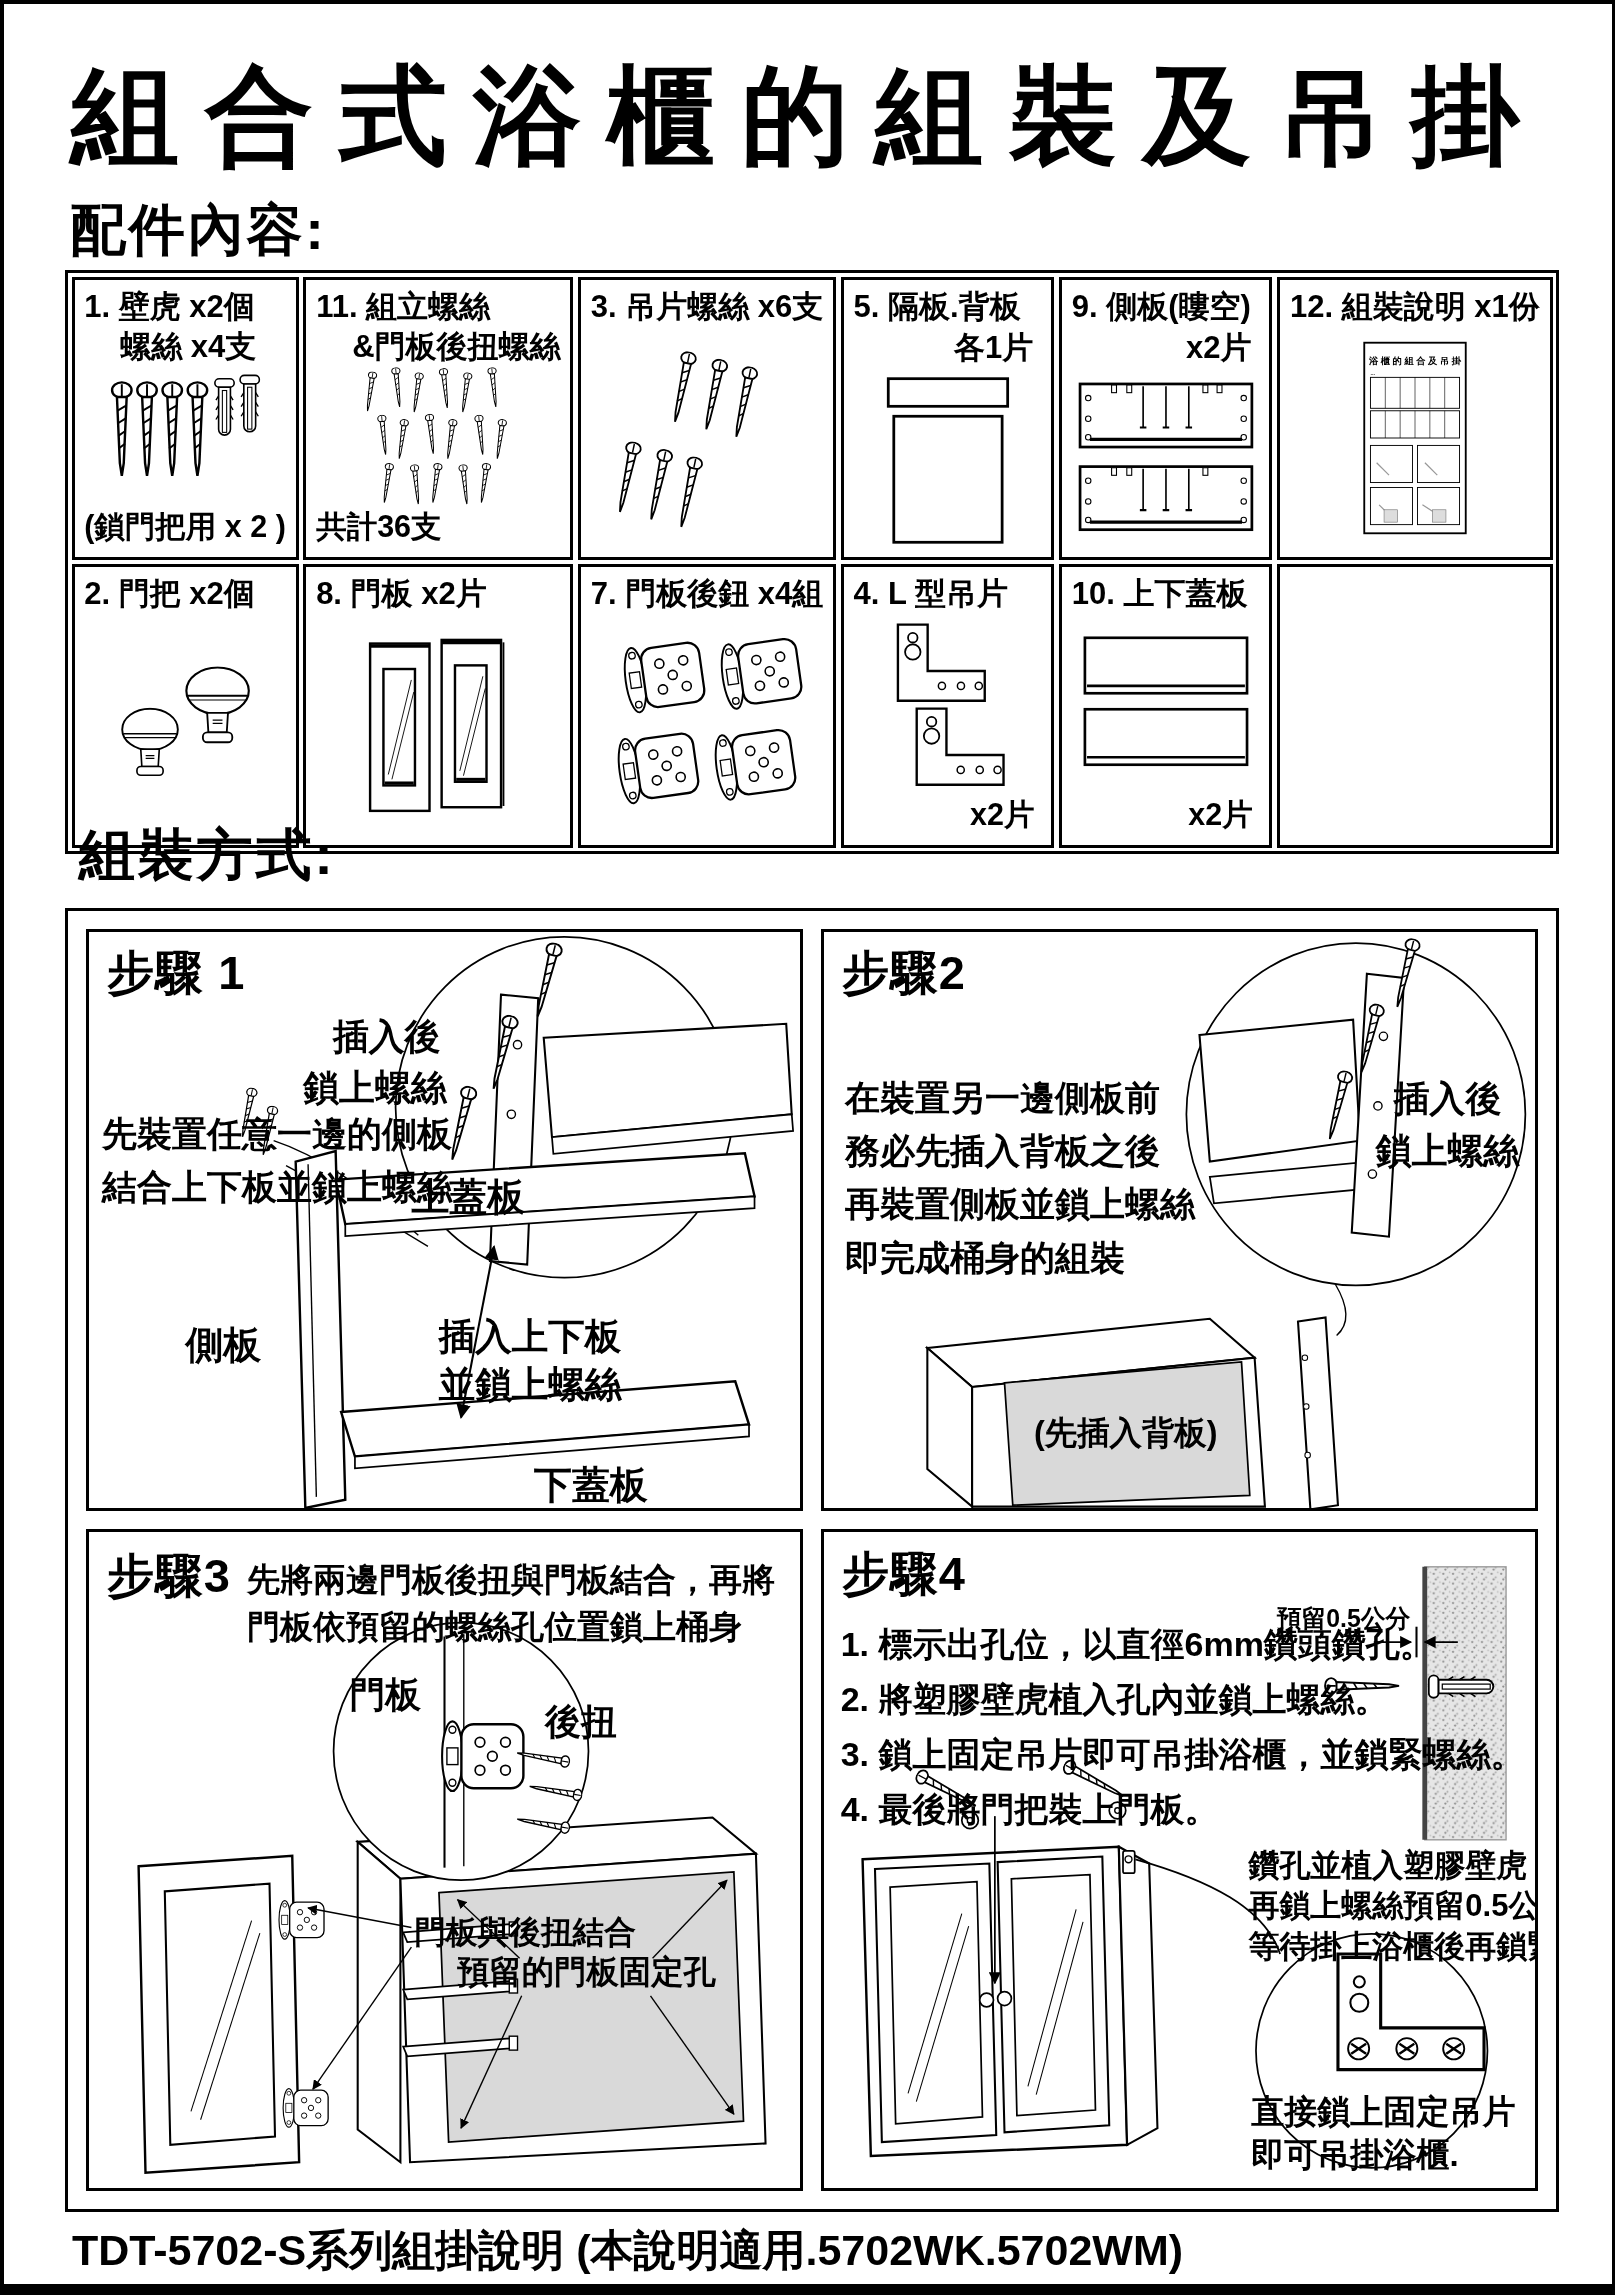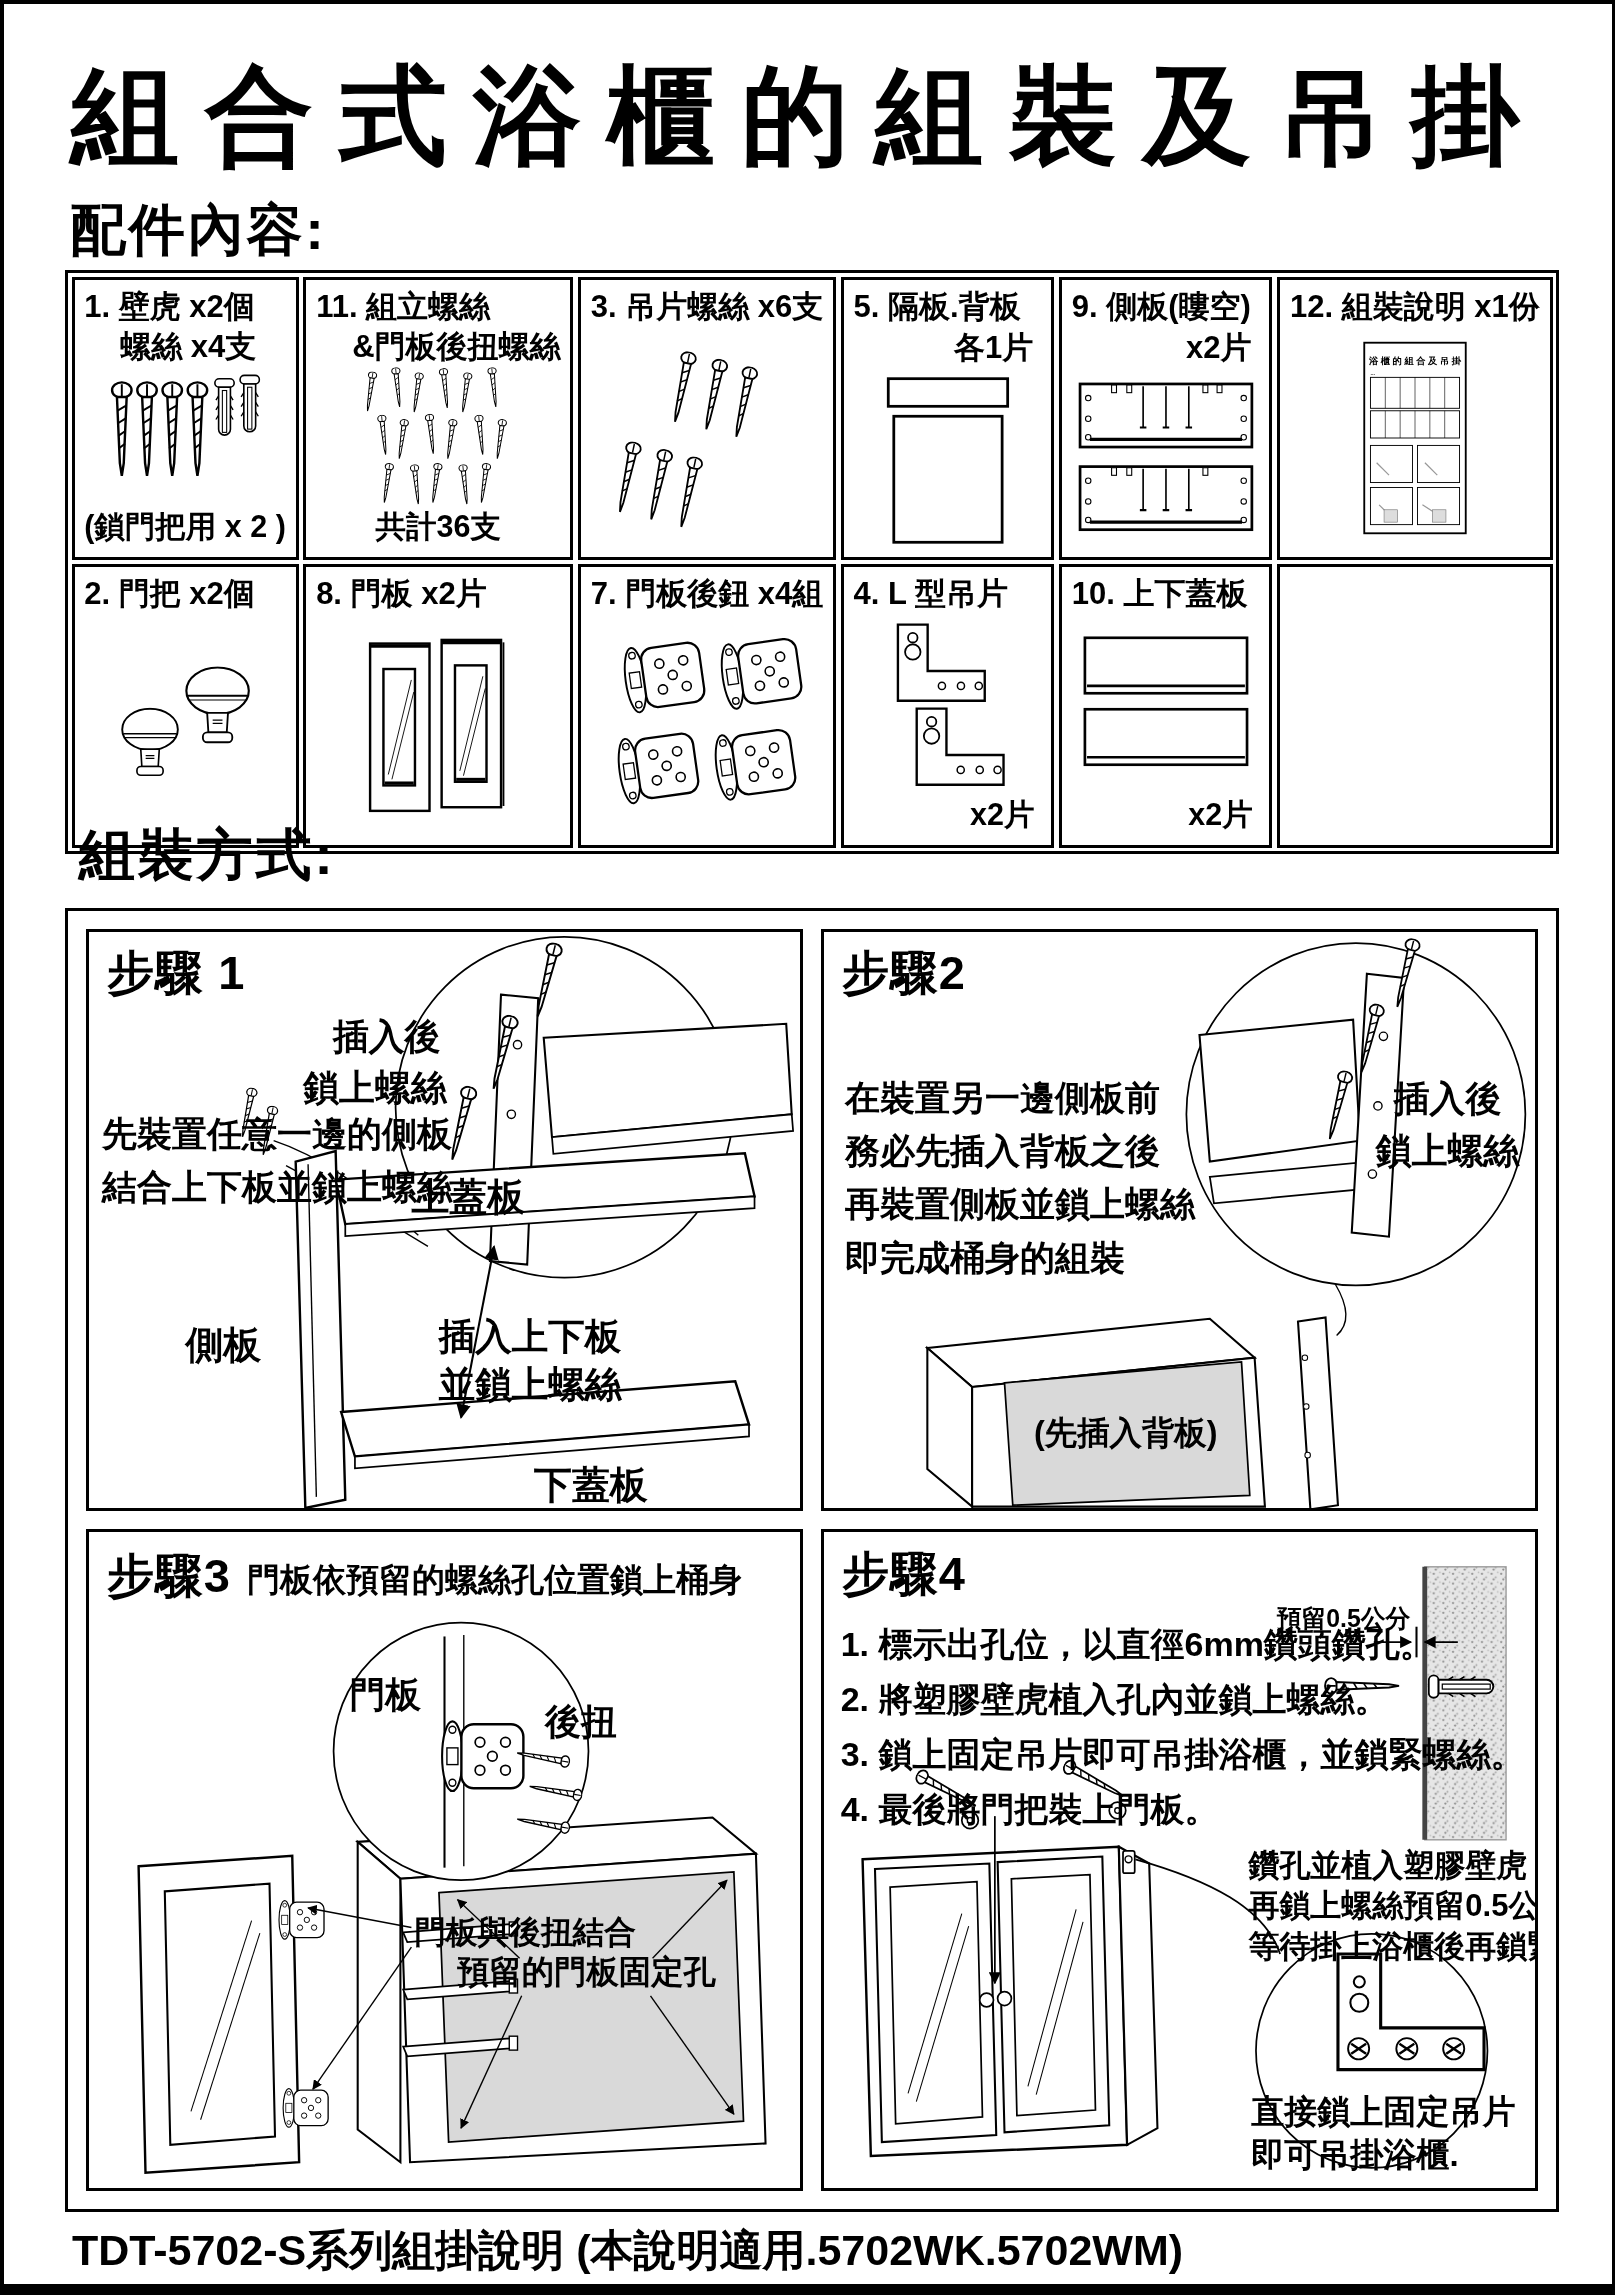--- a/index.html
+++ b/index.html
@@ -22,21 +22,21 @@
     border: 3.5px solid #000; padding: 3.5px; background: #fff;
     display: grid; grid-template-columns: repeat(6, 1fr); grid-template-rows: 1fr 1fr; gap: 4.9px;
   }
   .pcell { border: 3.5px solid #000; position: relative; padding: 7px 9.7px; display: flex; flex-direction: column; background:#fff; }
   .pcell.empty { }
   .plabel { font-size: 31px; font-weight: bold; line-height: 1.3; white-space: nowrap; }
   .pl2 { padding-left: 36px; }
   .pqty { font-size: 31px; font-weight: bold; text-align: right; padding-right: 8.3px; white-space: nowrap; }
   .pfig { flex: 1 1 0; display: flex; align-items: center; justify-content: center; min-height: 0; overflow: hidden; }
   .pfig svg { max-width: 100%; max-height: 100%; }
-  .pcap { font-size: 30.5px; font-weight: bold; text-align: center; padding-bottom: 1.4px; white-space: nowrap; }
+  .pcap { font-size: 30.5px; font-weight: bold; padding-bottom: 1.4px; white-space: nowrap; }
   .pcap.right { text-align: right; padding-right: 7px; }
   .steps-box {
     top: 904px; left: 61px; width: 1494px; height: 1304px;
     border: 3.5px solid #000; padding: 18px;
     display: grid; grid-template-columns: 1fr 1fr; grid-template-rows: 582px 1fr; gap: 18px;
   }
   .step { border: 3.5px solid #000; position: relative; background: #fff; overflow: hidden; }
   .stitle { position: absolute; font-size: 47px; font-weight: bold; letter-spacing: 1.4px; white-space: nowrap; }
   .stext { position: absolute; font-size: 35px; font-weight: bold; line-height: 1.52; white-space: nowrap; }
   .stext.small { font-size: 34px; line-height: 1.62; }
@@ -514,20 +514,21 @@
         <path d="M818 612 L 926 500" fill="none" stroke="#000" stroke-width="2" marker-end="url(#arr3)"></path>
         <path d="M628 666 L 540 856" fill="none" stroke="#000" stroke-width="2" marker-end="url(#arr3)"></path>
         <path d="M815 666 L 936 836" fill="none" stroke="#000" stroke-width="2" marker-end="url(#arr3)"></path>
         <text x="482" y="252" font-size="52" text-anchor="end">門板</text>
         <text x="662" y="290" font-size="52">後扭</text>
         <text x="472" y="590" font-size="46">門板與後扭結合</text>
         <text x="722" y="648" font-size="47" text-anchor="middle">預留的門板固定孔</text>
       </svg>
       <div class="stitle" style="left:18px; top:12.5px;">步驟3</div>
       <div class="stext" style="left:158px; top:23.6px; font-size:33px; line-height:1.45;">
+        <div>先將兩邊門板後扭與門板結合，再將</div>
         <div>門板依預留的螺絲孔位置鎖上桶身</div>
       </div>
     </div>
 
     <div class="step">
       <svg class="diagram" viewBox="0 0 1032 942" preserveAspectRatio="none">
         <defs>
           <marker id="arr4" viewBox="0 0 10 10" refX="9" refY="5" markerWidth="7" markerHeight="7" orient="auto-start-reverse">
             <path d="M0 0 L10 5 L0 10 z" fill="#000"></path>
           </marker>

